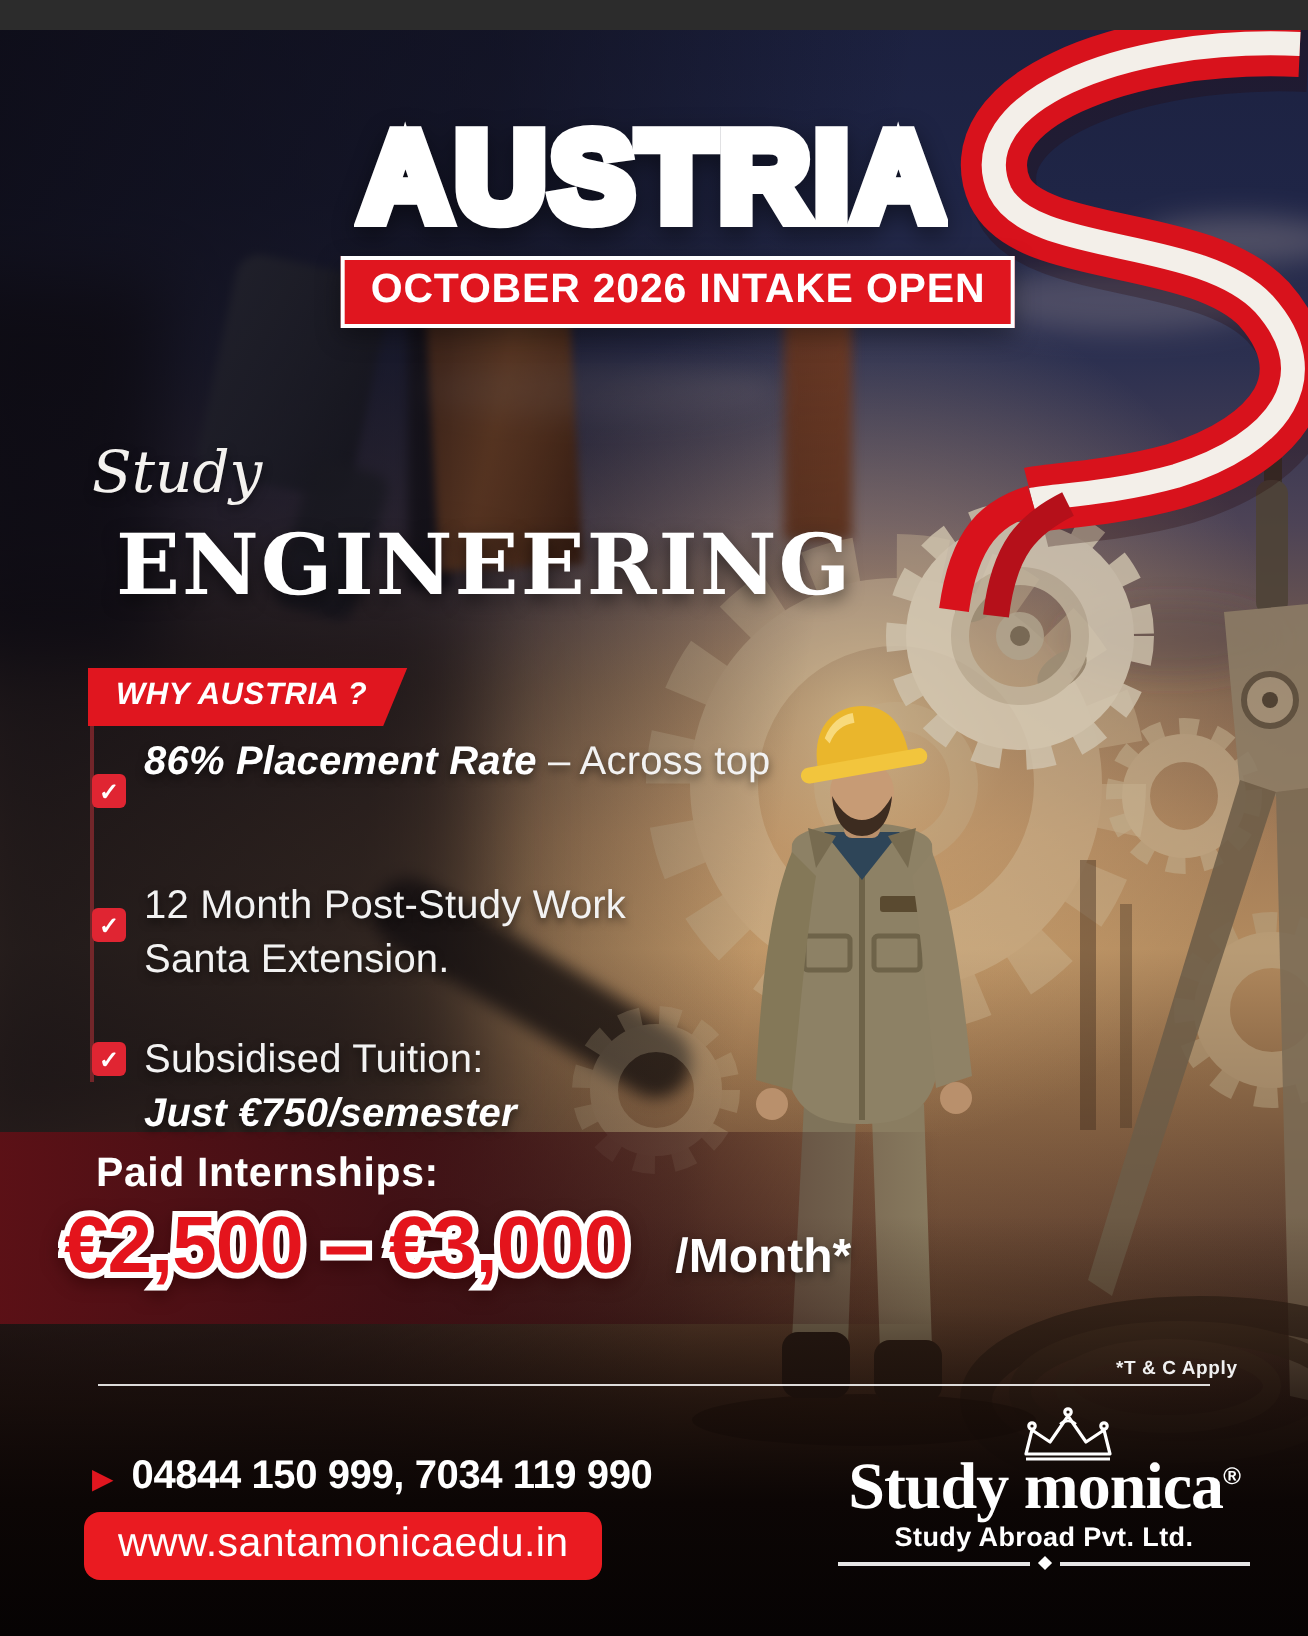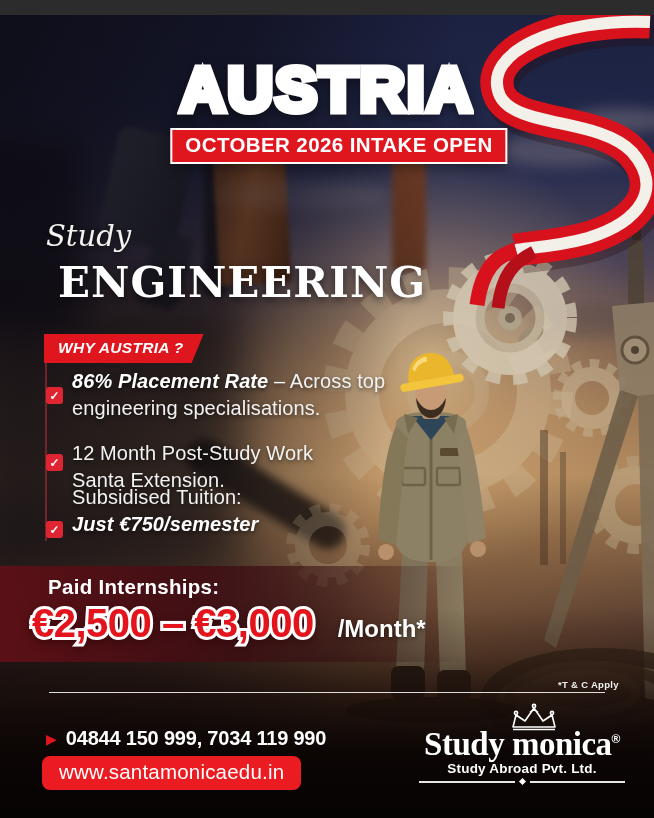--- a/index.html
+++ b/index.html
@@ -196,35 +196,34 @@
     <div class="txt program">ENGINEERING</div>
 
     <div class="txt why-badge">WHY AUSTRIA ?</div>
     <div class="vline"></div>
 
     <div class="check" style="top:387px">
       <span>✓</span>
     </div>
     <div class="txt benefit" style="top:368px">
       <div><span class="bi">86% Placement Rate</span><span> – Across top</span></div>
-      <div>engineering specialisations.</div>
     </div>
 
     <div class="check" style="top:454px">
       <span>✓</span>
     </div>
     <div class="txt benefit" style="top:440px">
       <div>12 Month Post-Study Work</div>
       <div>Santa Extension.</div>
     </div>
 
     <div class="check" style="top:521px">
       <span>✓</span>
     </div>
-    <div class="txt benefit" style="top:484px">
+    <div class="txt benefit" style="top:517px">
       <div>Subsidised Tuition:</div>
       <div class="bi">Just €750/semester</div>
     </div>
 
     <div class="txt band-label">Paid Internships:</div>
     <div class="txt price-row">
       <span class="price outline-txt" data-text="€2,500 – €3,000">€2,500 – €3,000</span>
       <span class="permonth">/Month*</span>
     </div>
 

